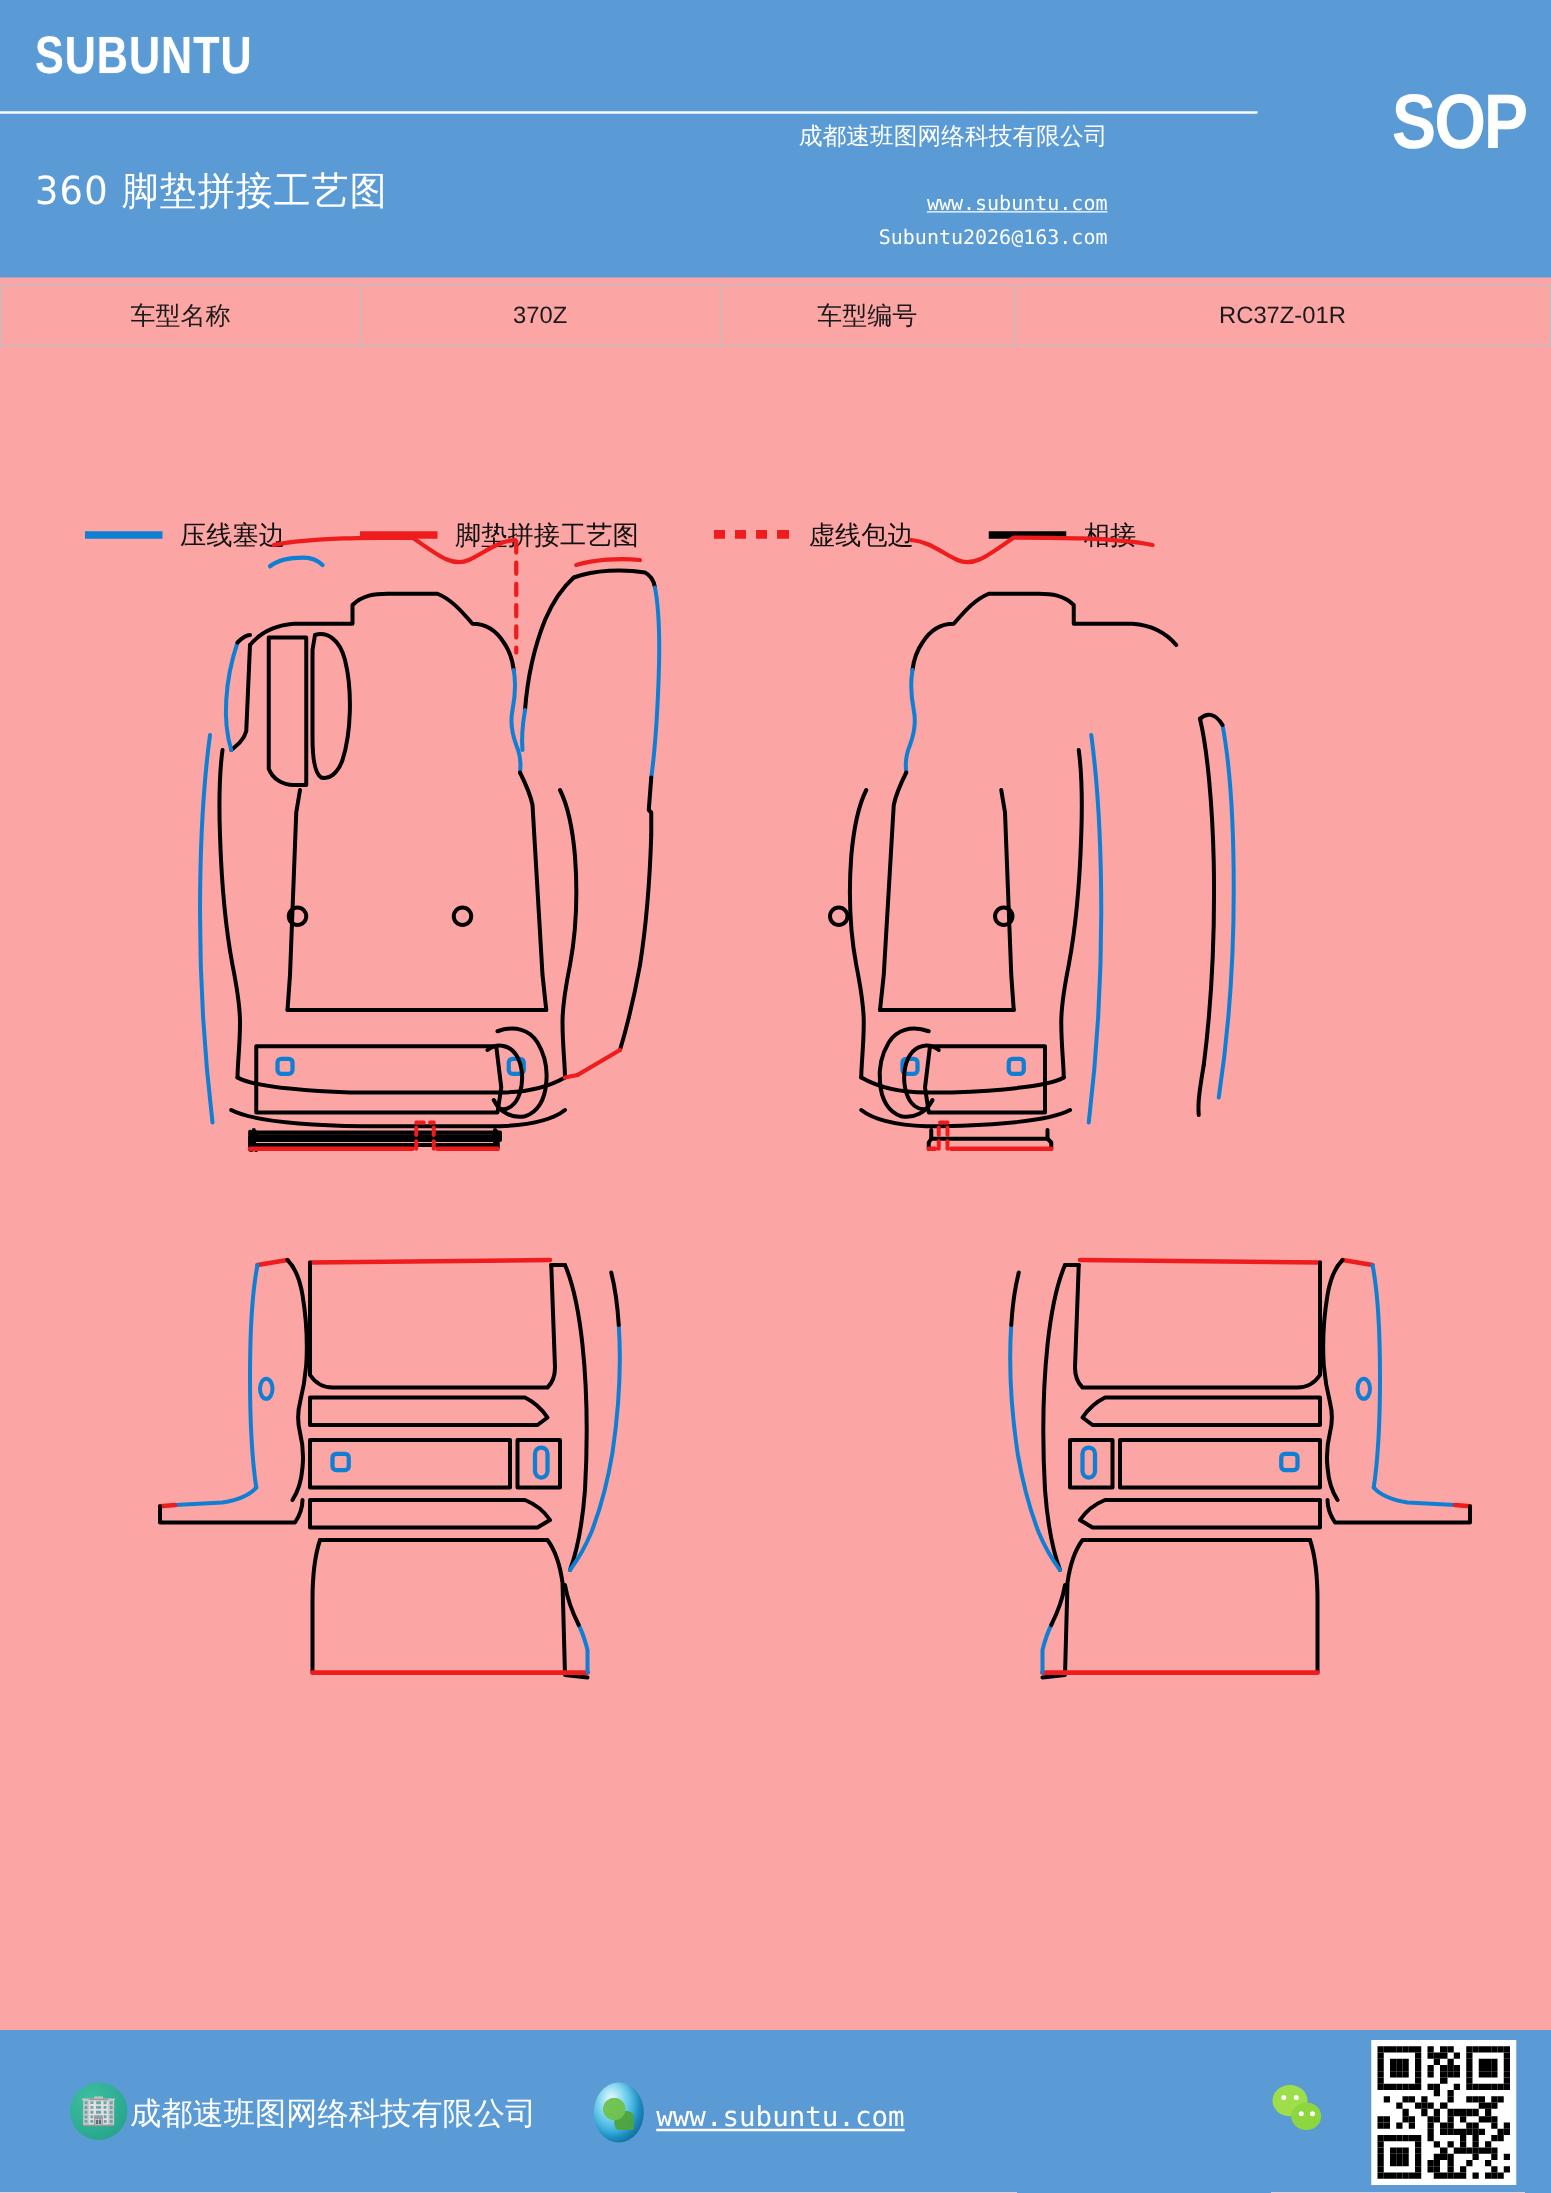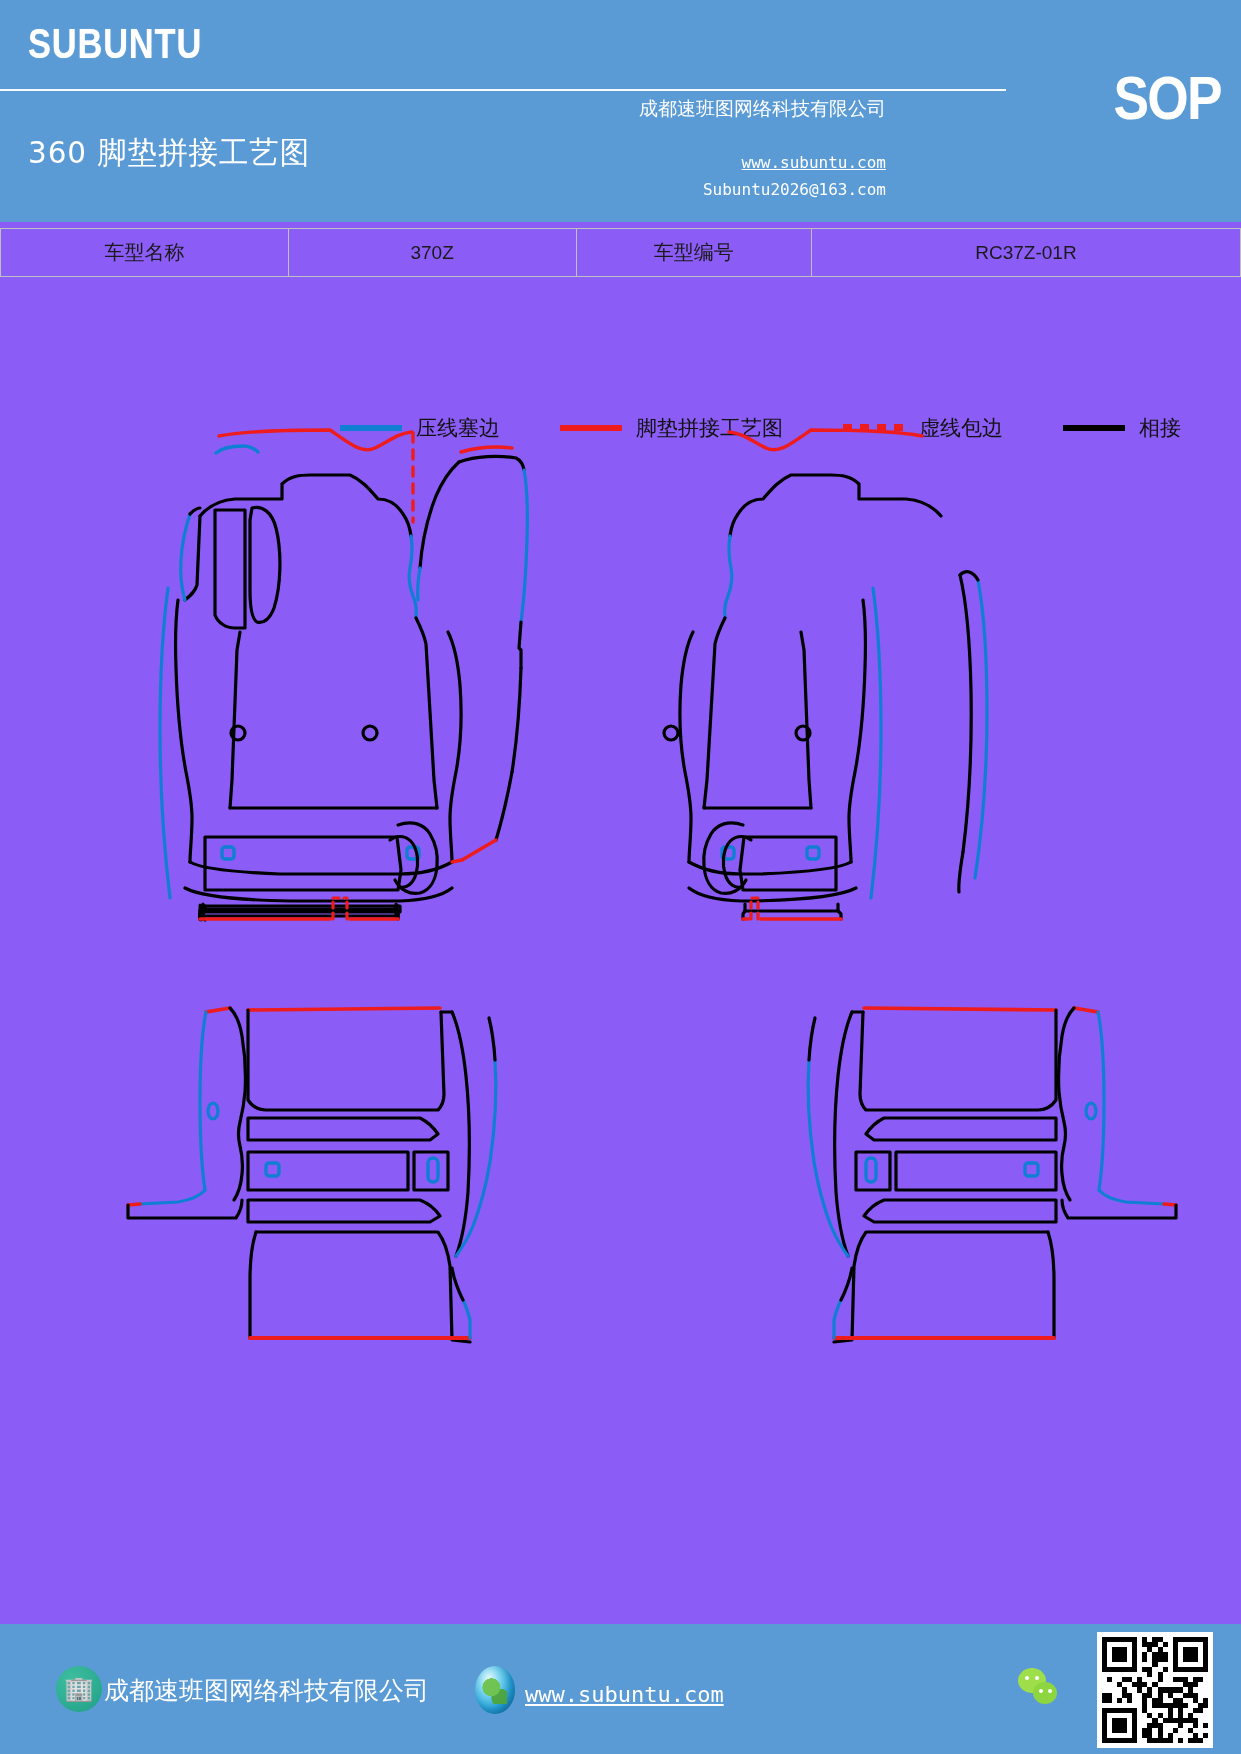--- a/index.html
+++ b/index.html
@@ -4,21 +4,21 @@
 <style>
   * { box-sizing: border-box; margin: 0; padding: 0; }
   html, body {
     width: 1241px; height: 1754px;
     background: #ffffff;
     font-family: "Liberation Sans", "DejaVu Sans", sans-serif;
   }
   #page {
     position: relative;
     width: 1241px; height: 1754px;
-    background: #8b5cf6;
+    background: #fca5a5;
     overflow: hidden;
   }
 
   
   .header {
     position: absolute; left: 0; top: 0;
     width: 1241px; height: 222px;
     background: #5b9bd5;
   }
   .brand {
@@ -100,22 +100,21 @@
   .col-b { width: 275px; margin-top: 24px; }
   .col-c { width: 225px; }
   .col-d { width: 410px; margin-top: 28px; }
 
   
   .legend {
     position: absolute; left: 0px; top: 405px;
     width: 1241px; height: 45px;
     display: flex;
     align-items: center;
-    padding-left: 105px;
-    justify-content: flex-end;
+    padding-left: 68px;
   }
   .legend-item {
     display: flex; align-items: center;
     margin-right: 60px;
   }
   .swatch { width: 62px; height: 6px; margin-right: 14px; }
   .sw-solid-blue  { background: #0f7fd4; }
   .sw-solid-red   { background: #ee1c1c; }
   .sw-solid-black { background: #000000; }
   .sw-dotted-red  {

